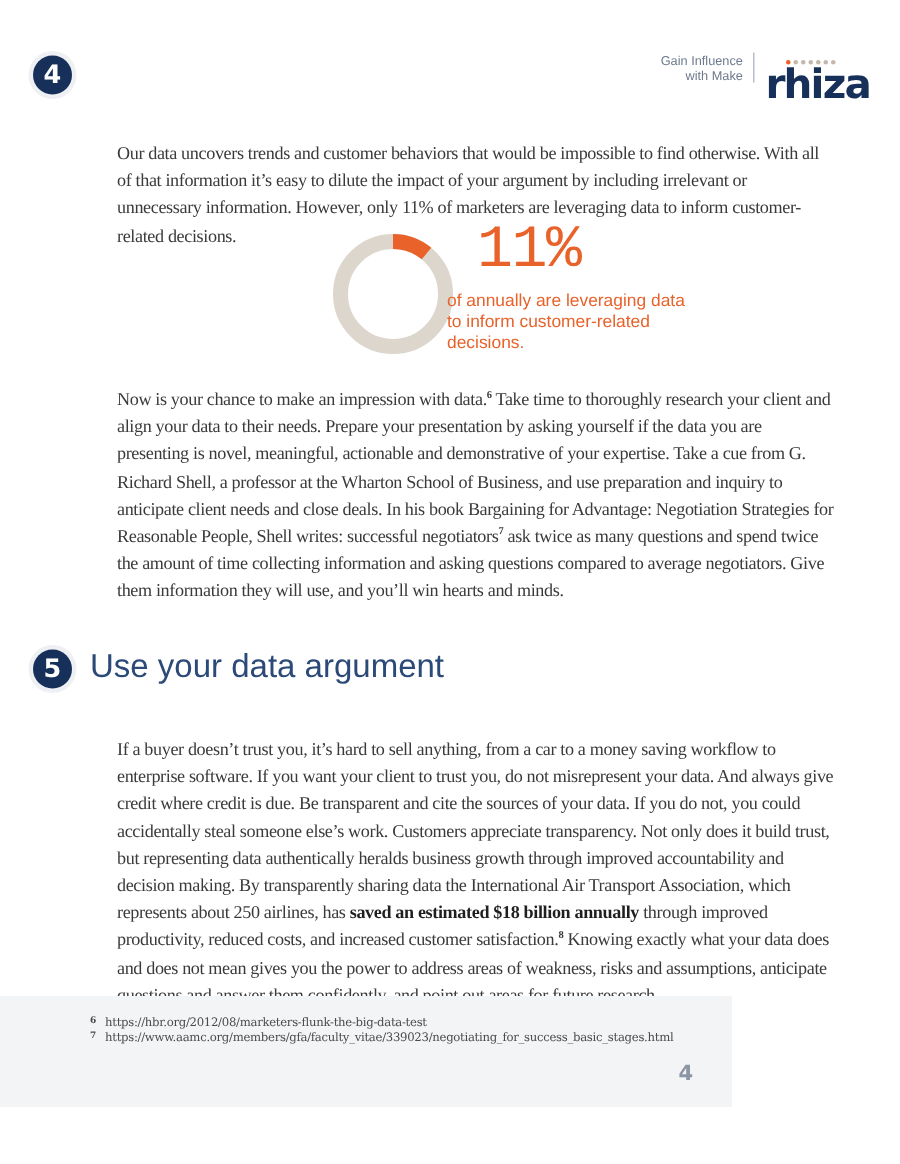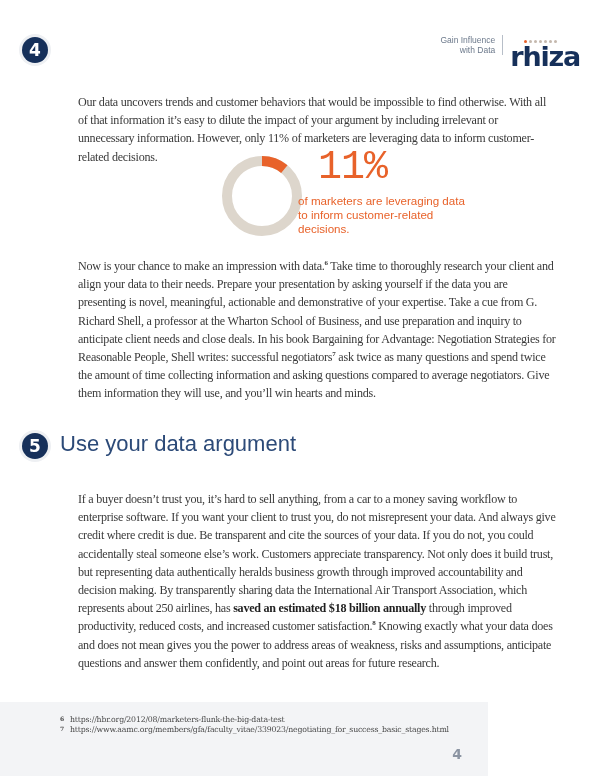--- a/index.html
+++ b/index.html
@@ -61,21 +61,21 @@
     font-size: 40px; color: #e8622a; line-height: 44px;
     letter-spacing: -1px;
   }
   .stat-caption {
     position: absolute; left: 78px; top: 42px; width: 170px;
     font-family: "Liberation Sans", sans-serif;
     font-size: 11.6px; line-height: 14px; color: #e8622a;
   }
 
   .footer {
-    position: absolute; left: 0; top: 702px; width: 488px; height: 74px;
+    position: absolute; left: 0; top: 664px; width: 488px; height: 74px;
     background: #f3f4f6;
   }
   .footnotes {
     position: absolute; left: 60px; top: 13px; width: 470px;
     font-size: 7.8px; line-height: 10.4px; color: #4a4a4a;
     letter-spacing: -0.2px;
   }
   .footnote { position: relative; padding-left: 10px; }
   .fn-num { position: absolute; left: 0; top: -1px; font-size: 6px; font-weight: bold; }
   .page-number {
@@ -86,21 +86,21 @@
 </style>
 </head>
 <body>
 
 <div class="header-row">
   <div class="step-badge" style="left:22px; top:37px;">4</div>
 
   <div class="brand">
     <div class="tagline">
       <div>Gain Influence</div>
-      <div>with Data</div>
+      <div>with Make</div>
     </div>
     <div class="brand-divider"></div>
     <div class="logo">
       <div class="logo-dots">
         <span></span>
           <span></span>
           <span></span>
           <span></span>
           <span></span>
           <span></span>
@@ -114,21 +114,21 @@
 <div class="body-text" style="top:77px;">
   <p>Our data uncovers trends and customer behaviors that would be impossible to find otherwise. With all of that information it’s easy to dilute the impact of your argument by including irrelevant or unnecessary information. However, only 11% of marketers are leveraging data to inform customer-related decisions.</p>
 </div>
 
 <div class="stat">
   <svg class="donut" viewBox="0 0 84 84">
     <circle id="donut-track" cx="42" cy="42" r="35" fill="none" stroke-width="10" stroke="#ddd6cc"></circle>
     <circle id="donut-fill" cx="42" cy="42" r="35" fill="none" stroke-width="10" transform="rotate(-90 42 42)" stroke="#e8622a" stroke-dasharray="24.190263432641405 219.9114857512855"></circle>
   </svg>
   <div class="stat-value">11%</div>
-  <div class="stat-caption">of marketers are leveraging data to inform customer-related decisions.</div>
+  <div class="stat-caption">of annually are leveraging data to inform customer-related decisions.</div>
 </div>
 
 <div class="body-text" style="top:241px;">
   <p><span>Now is your chance to make an impression with data.</span><sup>6</sup><span> Take time to thoroughly research your client and align your data to their needs. Prepare your presentation by asking yourself if the data you are presenting is novel, meaningful, actionable and demonstrative of your expertise. Take a cue from G. Richard Shell, a professor at the Wharton School of Business, and use preparation and inquiry to anticipate client needs and close deals. In his book Bargaining for Advantage: Negotiation Strategies for Reasonable People, Shell writes: successful negotiators</span><sup>7</sup><span> ask twice as many questions and spend twice the amount of time collecting information and asking questions compared to average negotiators. Give them information they will use, and you’ll win hearts and minds.</span></p>
 </div>
 
 <div class="step-badge" style="left:22px; top:433px;">5</div>
 <h2 class="section-title" style="left:60px; top:431px; margin:0;">Use your data argument</h2>
 
 <div class="body-text" style="top:474px;">

